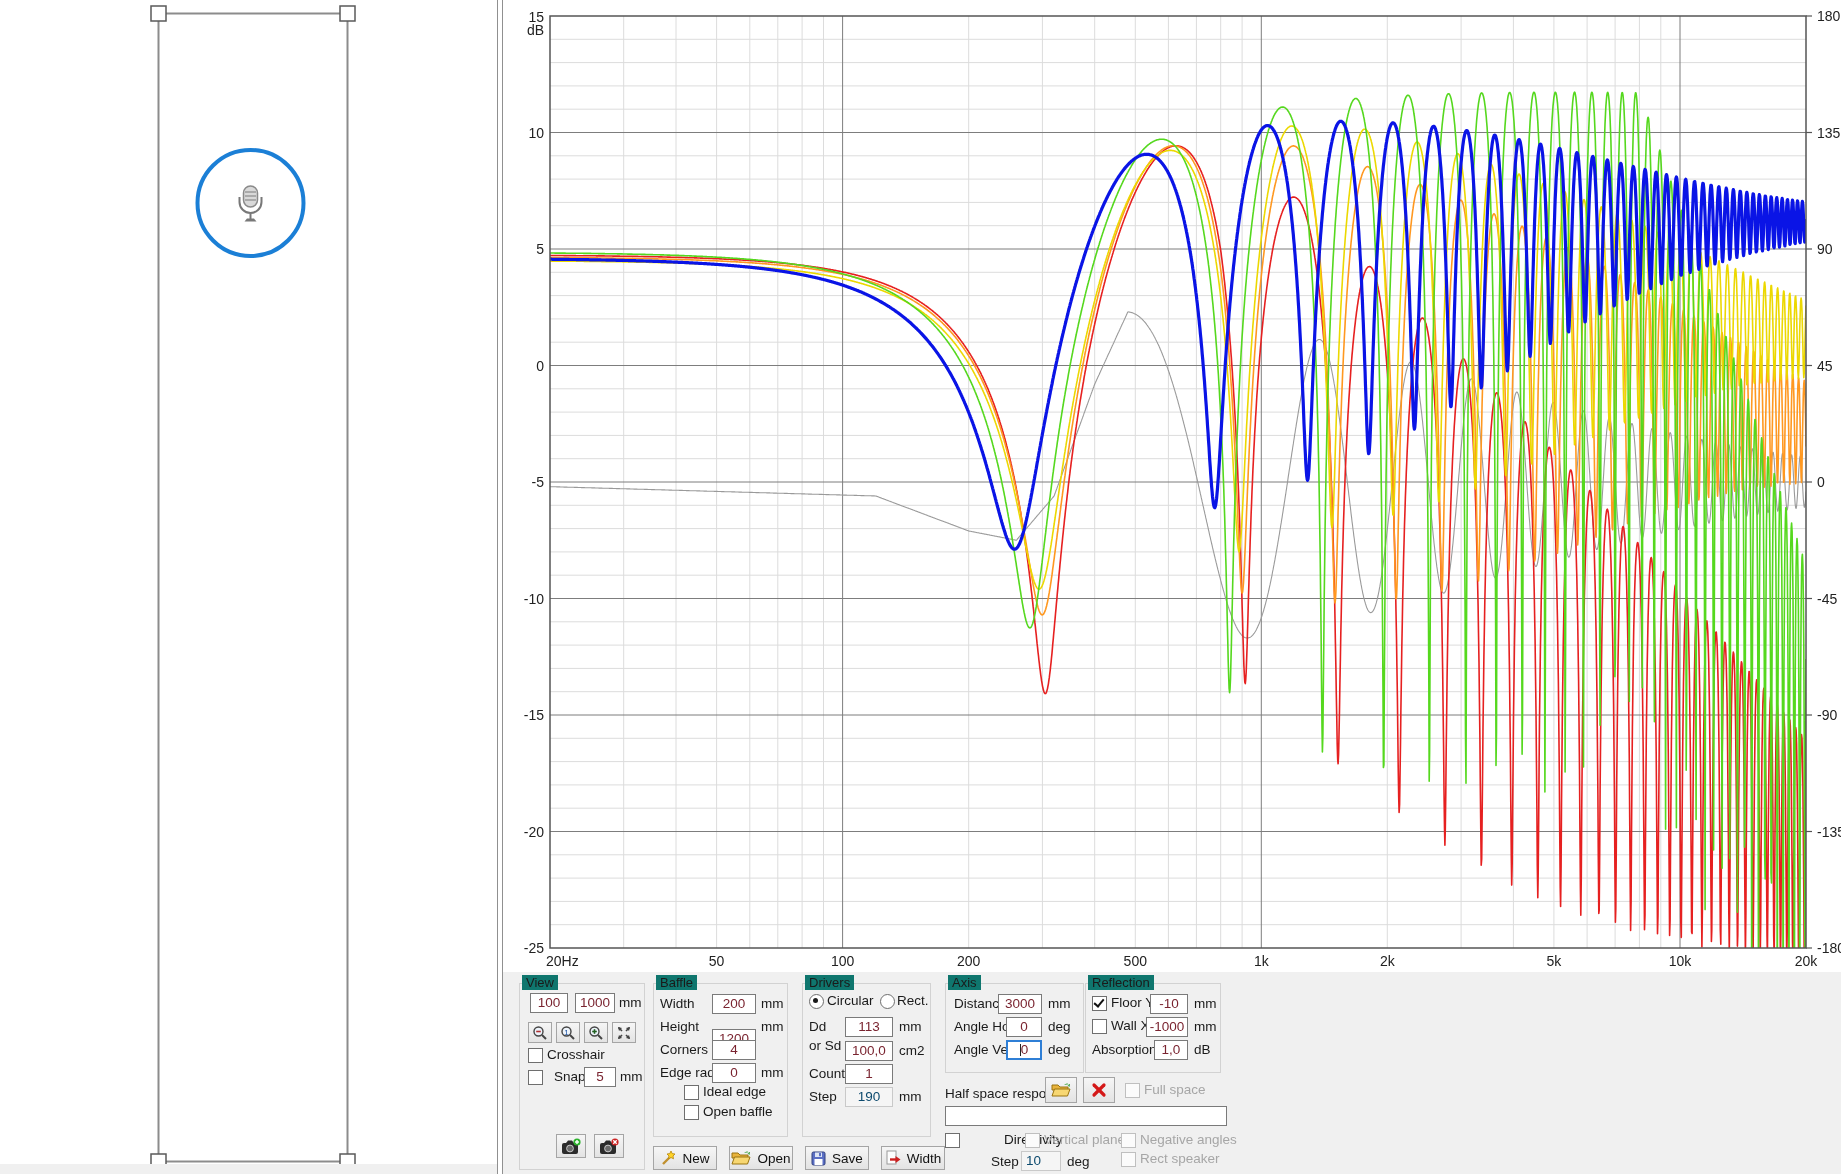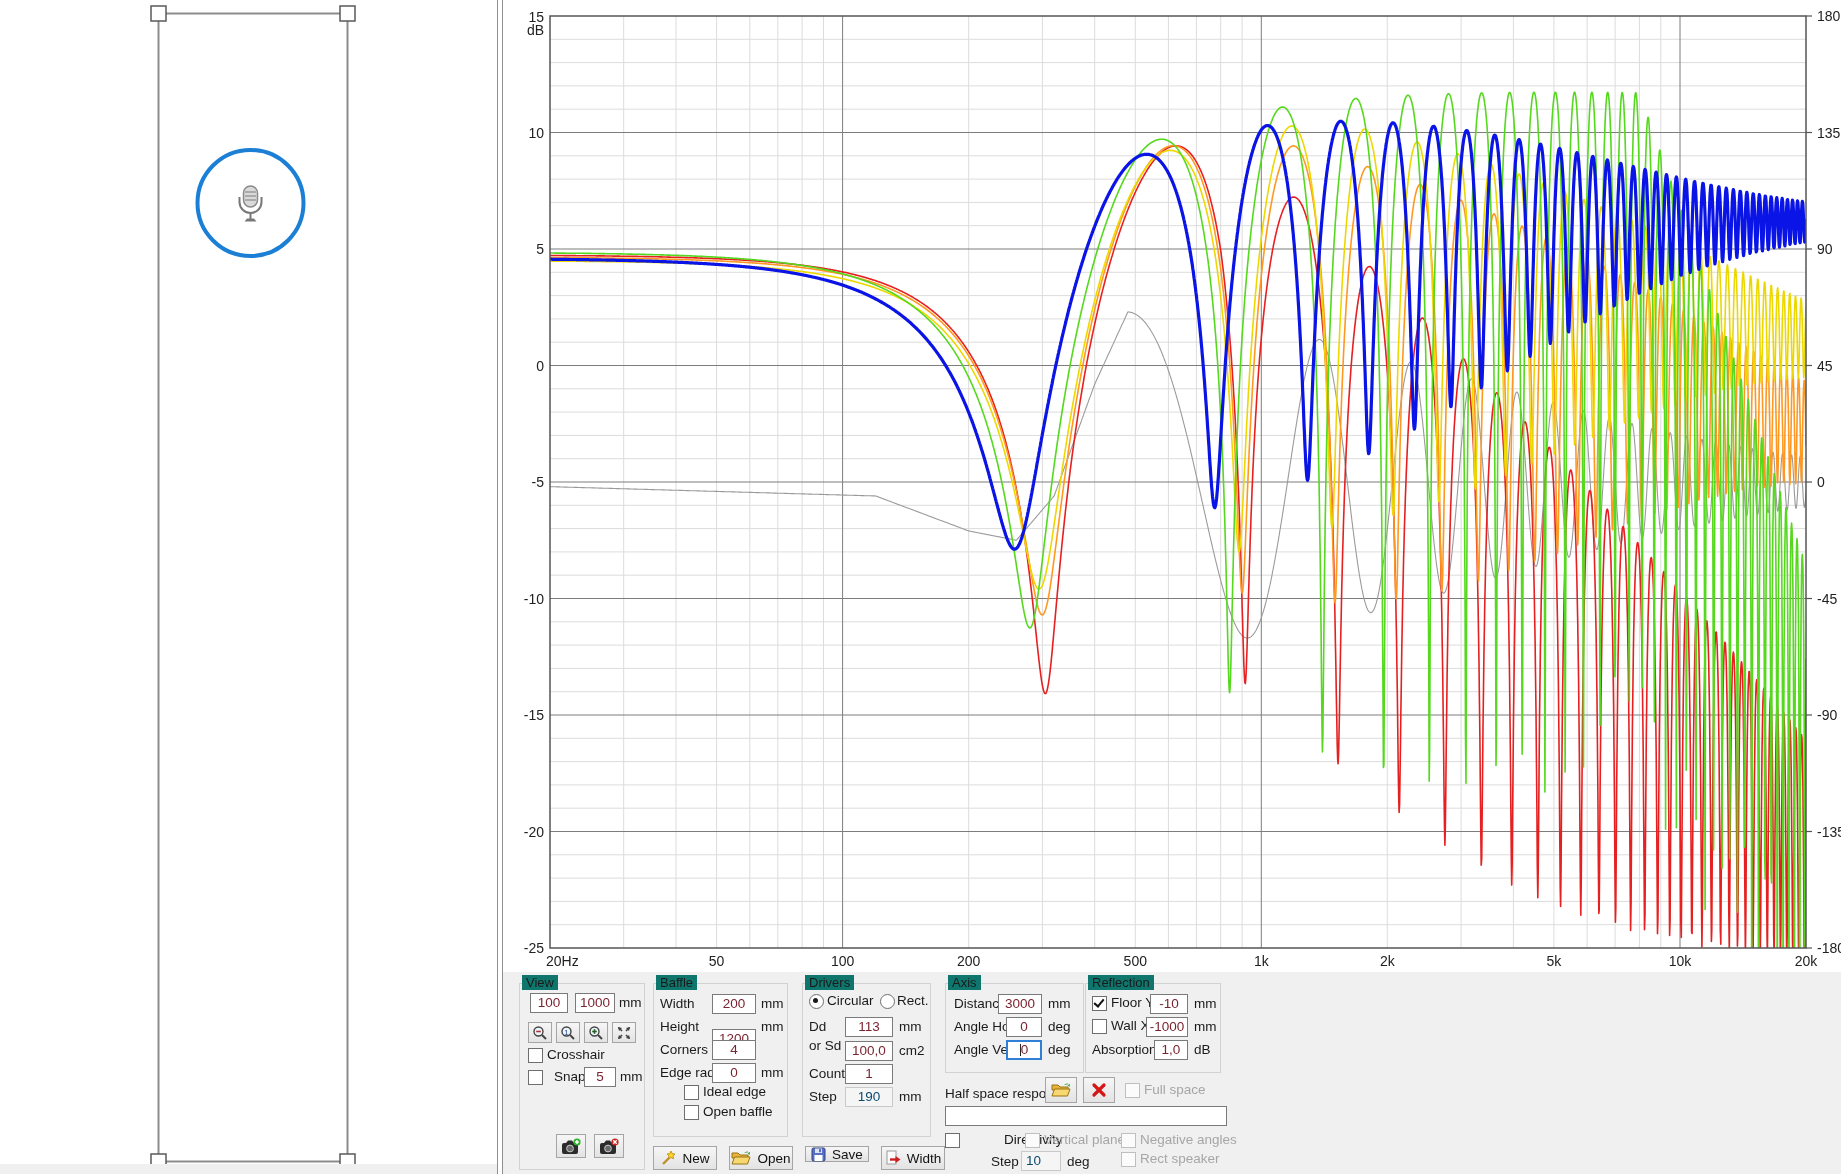--- a/index.html
+++ b/index.html
@@ -373,21 +373,21 @@
       <span>New</span>
     </div>
     <div class="btn" style="left:226px;top:1146px;width:64px;height:24px;">
       <svg width="20" height="16">
         <path d="M1 3 h6 l2 2 h8 v3 h-16 z" fill="#e8b33c" stroke="#9a7410" stroke-width="1"></path>
         <path d="M1 14 L3.5 7 H19 L16.5 14 Z" fill="#f7d772" stroke="#9a7410" stroke-width="1"></path>
         <path d="M13 3 c2 -2 4 -2 5 0 l-1.5 0.5 2 1.5 0.5 -3" fill="#3aa03a"></path>
       </svg>
       <span>Open</span>
     </div>
-    <div class="btn" style="left:302px;top:1146px;width:64px;height:16px;">
+    <div class="btn" style="left:302px;top:1146px;width:64px;height:24px;">
       <svg width="15" height="15">
         <rect x="1" y="1" width="13" height="13" rx="1.5" fill="#5a6ec4" stroke="#31407e" stroke-width="1"></rect>
         <rect x="4" y="1.5" width="7" height="4.5" fill="#dce4f4"></rect>
         <rect x="8" y="2" width="2" height="3.2" fill="#5a6ec4"></rect>
         <rect x="3.5" y="8" width="8" height="6" fill="#ffffff"></rect>
       </svg>
       <span>Save</span>
     </div>
     <div class="btn" style="left:378px;top:1146px;width:64px;height:24px;">
       <svg width="16" height="16">

